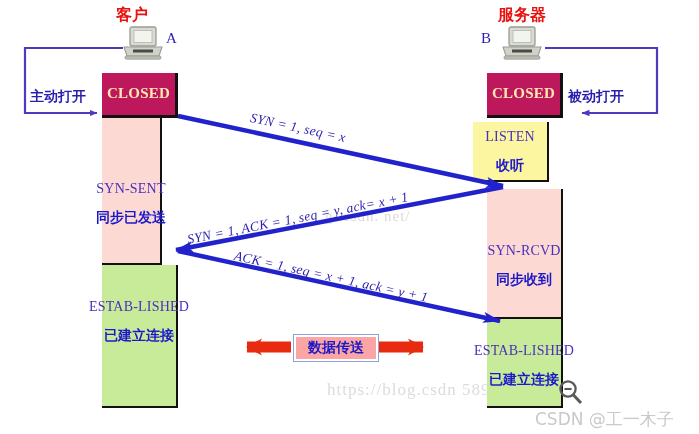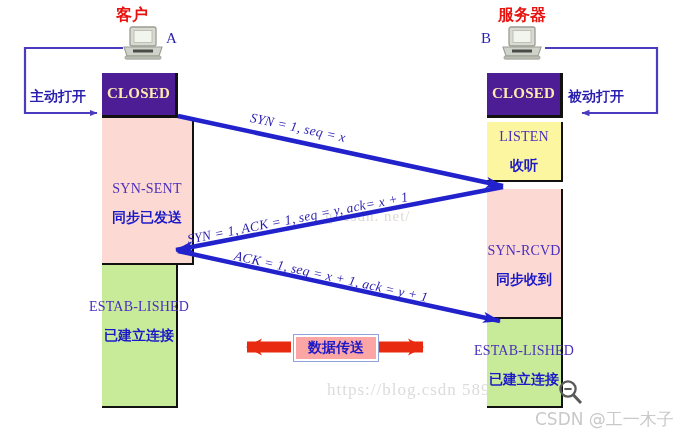--- a/index.html
+++ b/index.html
@@ -26,21 +26,21 @@
     position:absolute;
     box-sizing:border-box;
     border-right:2px solid #111;
     border-bottom:2px solid #111;
     display:flex;flex-direction:column;
     align-items:center;justify-content:center;
     text-align:center;
     line-height:1.05;
   }
   .closed{
-    background:#4c1d95;
+    background:#be185d;
     color:#ffe9b0;
     font-family:"Liberation Serif", serif;
     font-size:15px;
     font-weight:bold;
     letter-spacing:.4px;
     border-right:3px solid #111;
     border-bottom:3px solid #111;
   }
   .pink{background:#fcd9d2;}
   .yellow{background:#fcf6a0;}
@@ -166,35 +166,35 @@
 
     <path d="M545,48 L657,48 L657,113 L582,113" fill="none" stroke="#4b3bbf" stroke-width="2.2" marker-end="url(#arrow-open)"></path>
   </svg>
 
   <div class="layer" id="boxes">
 
     <div class="sbox closed" style="left:102px;top:73px;width:76px;height:45px;">
       <div class="en" style="color:#ffe9b0;font-weight:bold;font-size:15px;">CLOSED</div>
     </div>
 
-    <div class="sbox pink" style="left:102px;top:118px;width:92px;height:147px;">
+    <div class="sbox pink" style="left:102px;top:118px;width:60px;height:147px;">
       <div class="en" style="margin-top:26px;">SYN-SENT</div>
       <div class="cn">同步已发送</div>
     </div>
 
     <div class="sbox green" style="left:102px;top:265px;width:76px;height:143px;">
       <div class="en" style="margin-top:-28px;">ESTAB-LISHED</div>
       <div class="cn">已建立连接</div>
     </div>
 
     <div class="sbox closed" style="left:487px;top:73px;width:76px;height:45px;">
       <div class="en" style="color:#ffe9b0;font-weight:bold;font-size:15px;">CLOSED</div>
     </div>
 
-    <div class="sbox yellow" style="left:487px;top:122px;width:76px;height:60px;">
+    <div class="sbox yellow" style="left:473px;top:122px;width:76px;height:60px;">
       <div class="en">LISTEN</div>
       <div class="cn">收听</div>
     </div>
 
     <div class="sbox pink" style="left:487px;top:189px;width:76px;height:130px;">
       <div class="en" style="margin-top:24px;">SYN-RCVD</div>
       <div class="cn">同步收到</div>
     </div>
 
     <div class="sbox green" style="left:487px;top:319px;width:76px;height:89px;">

